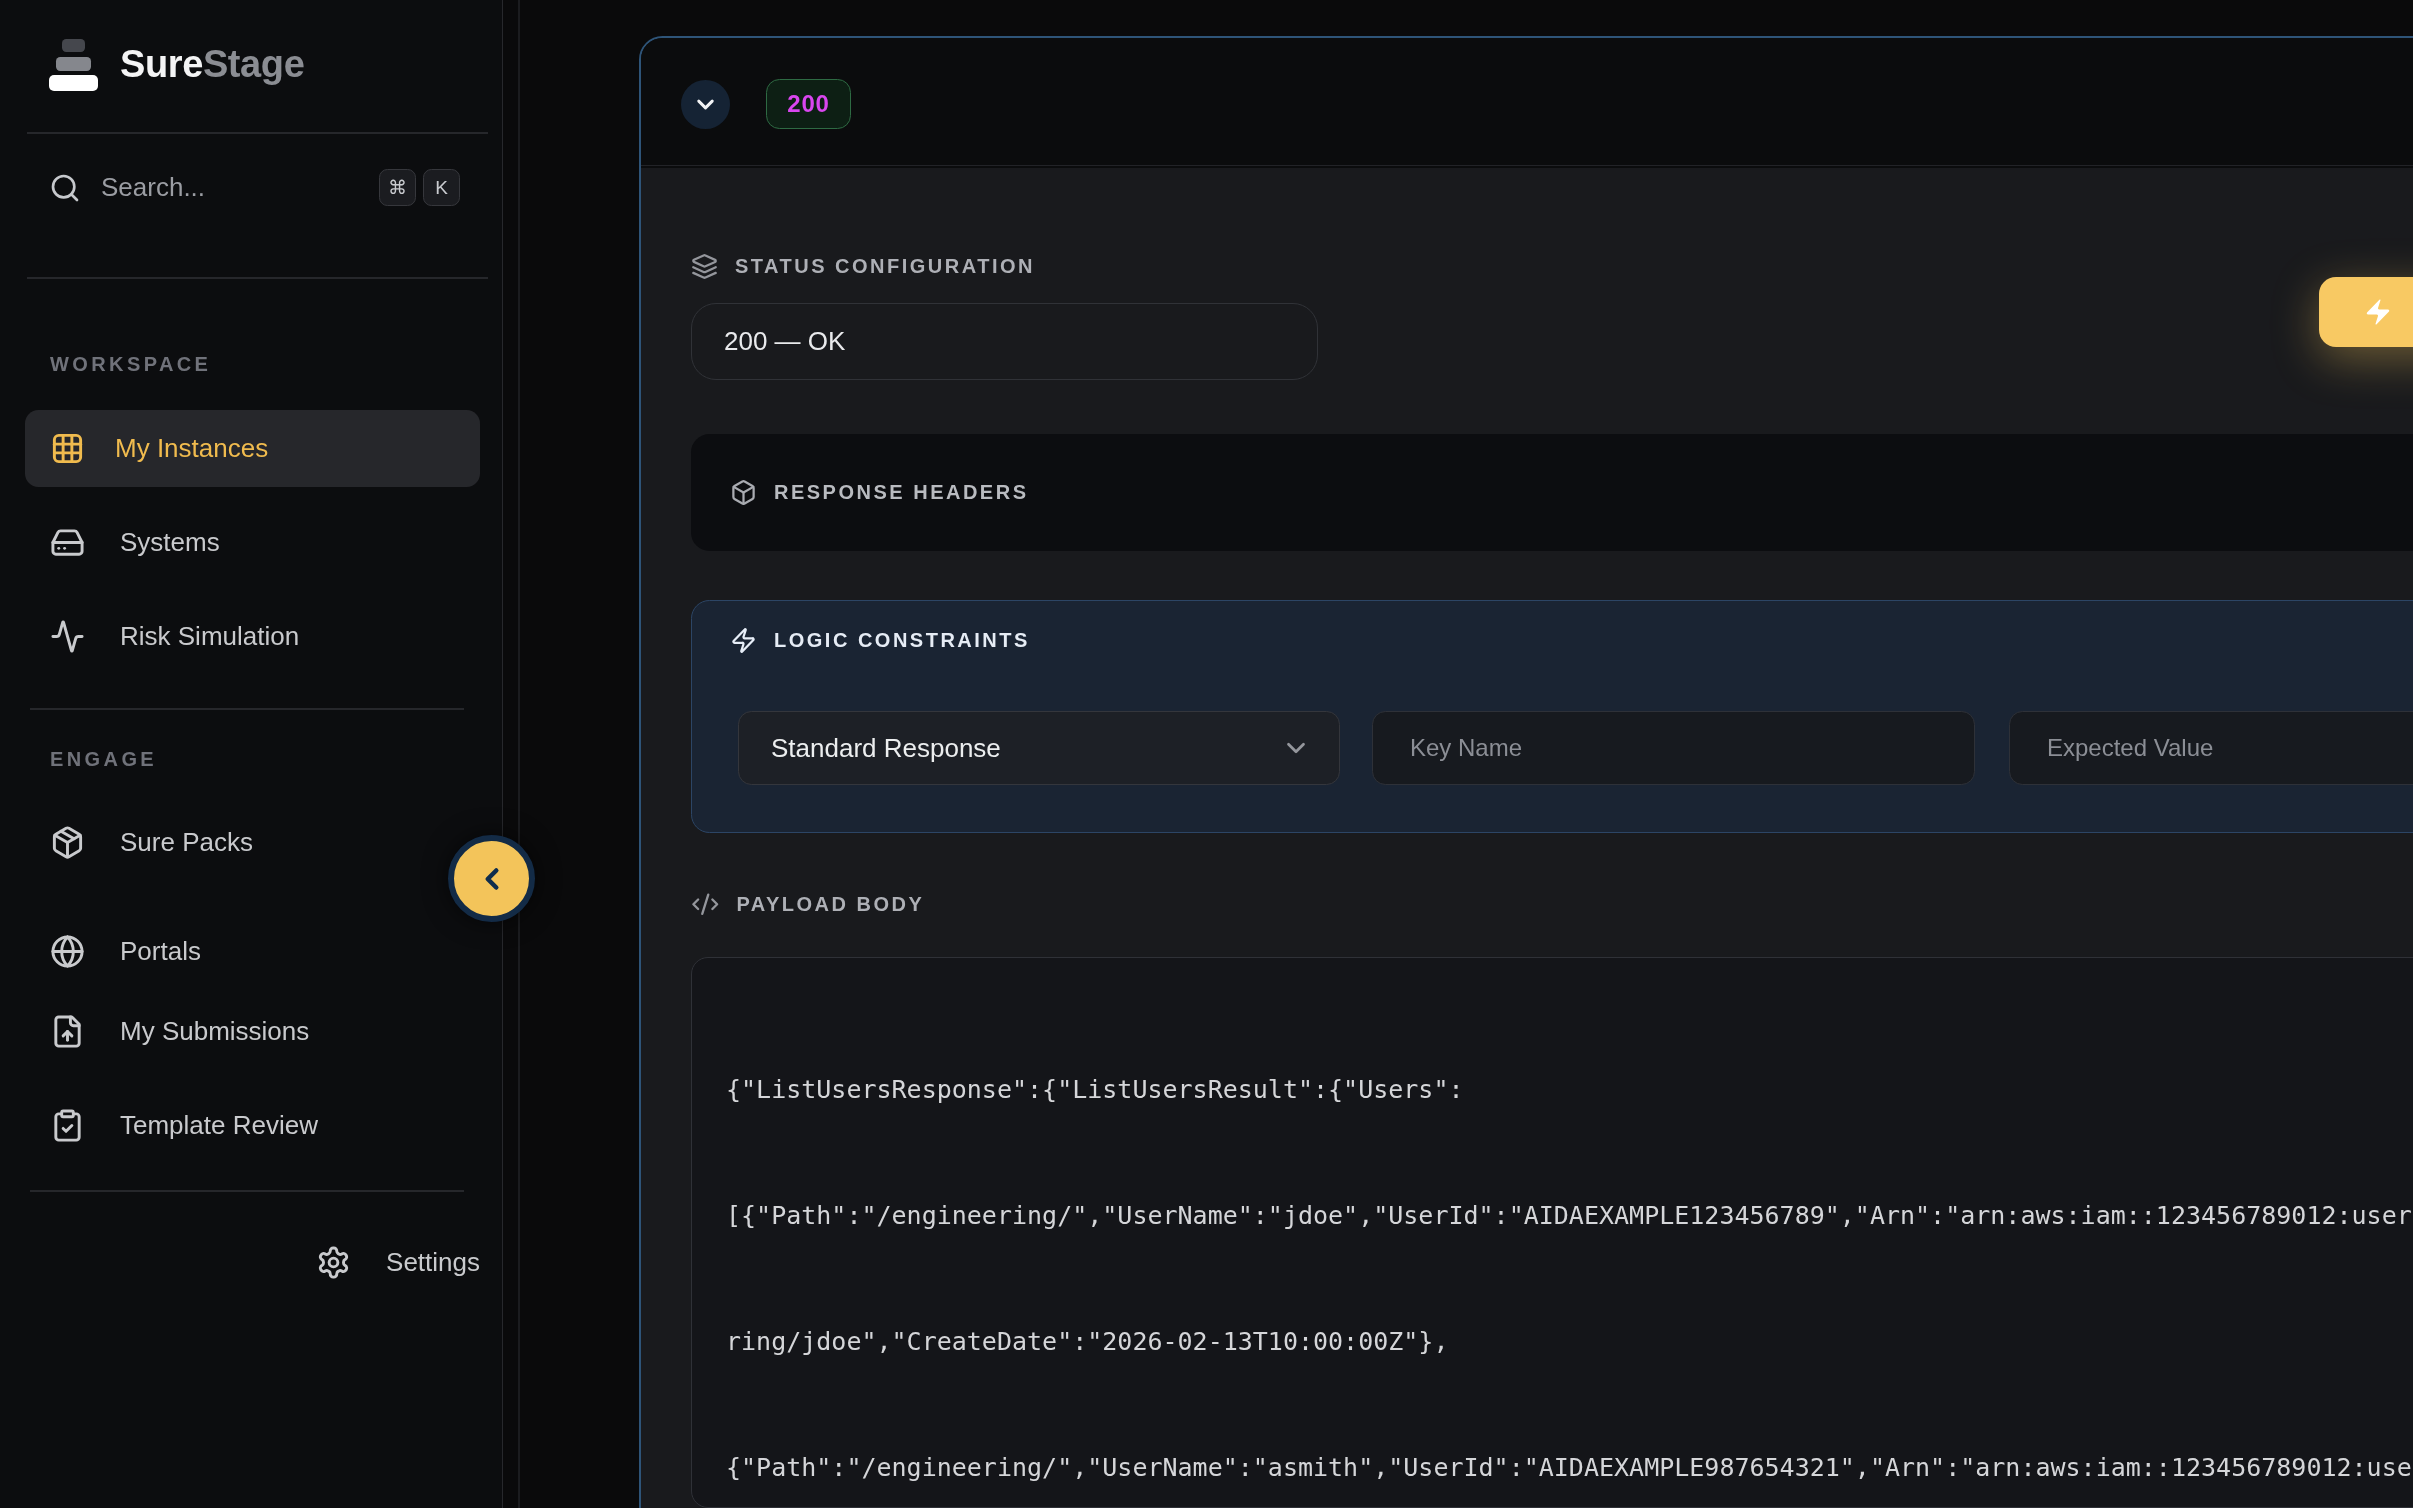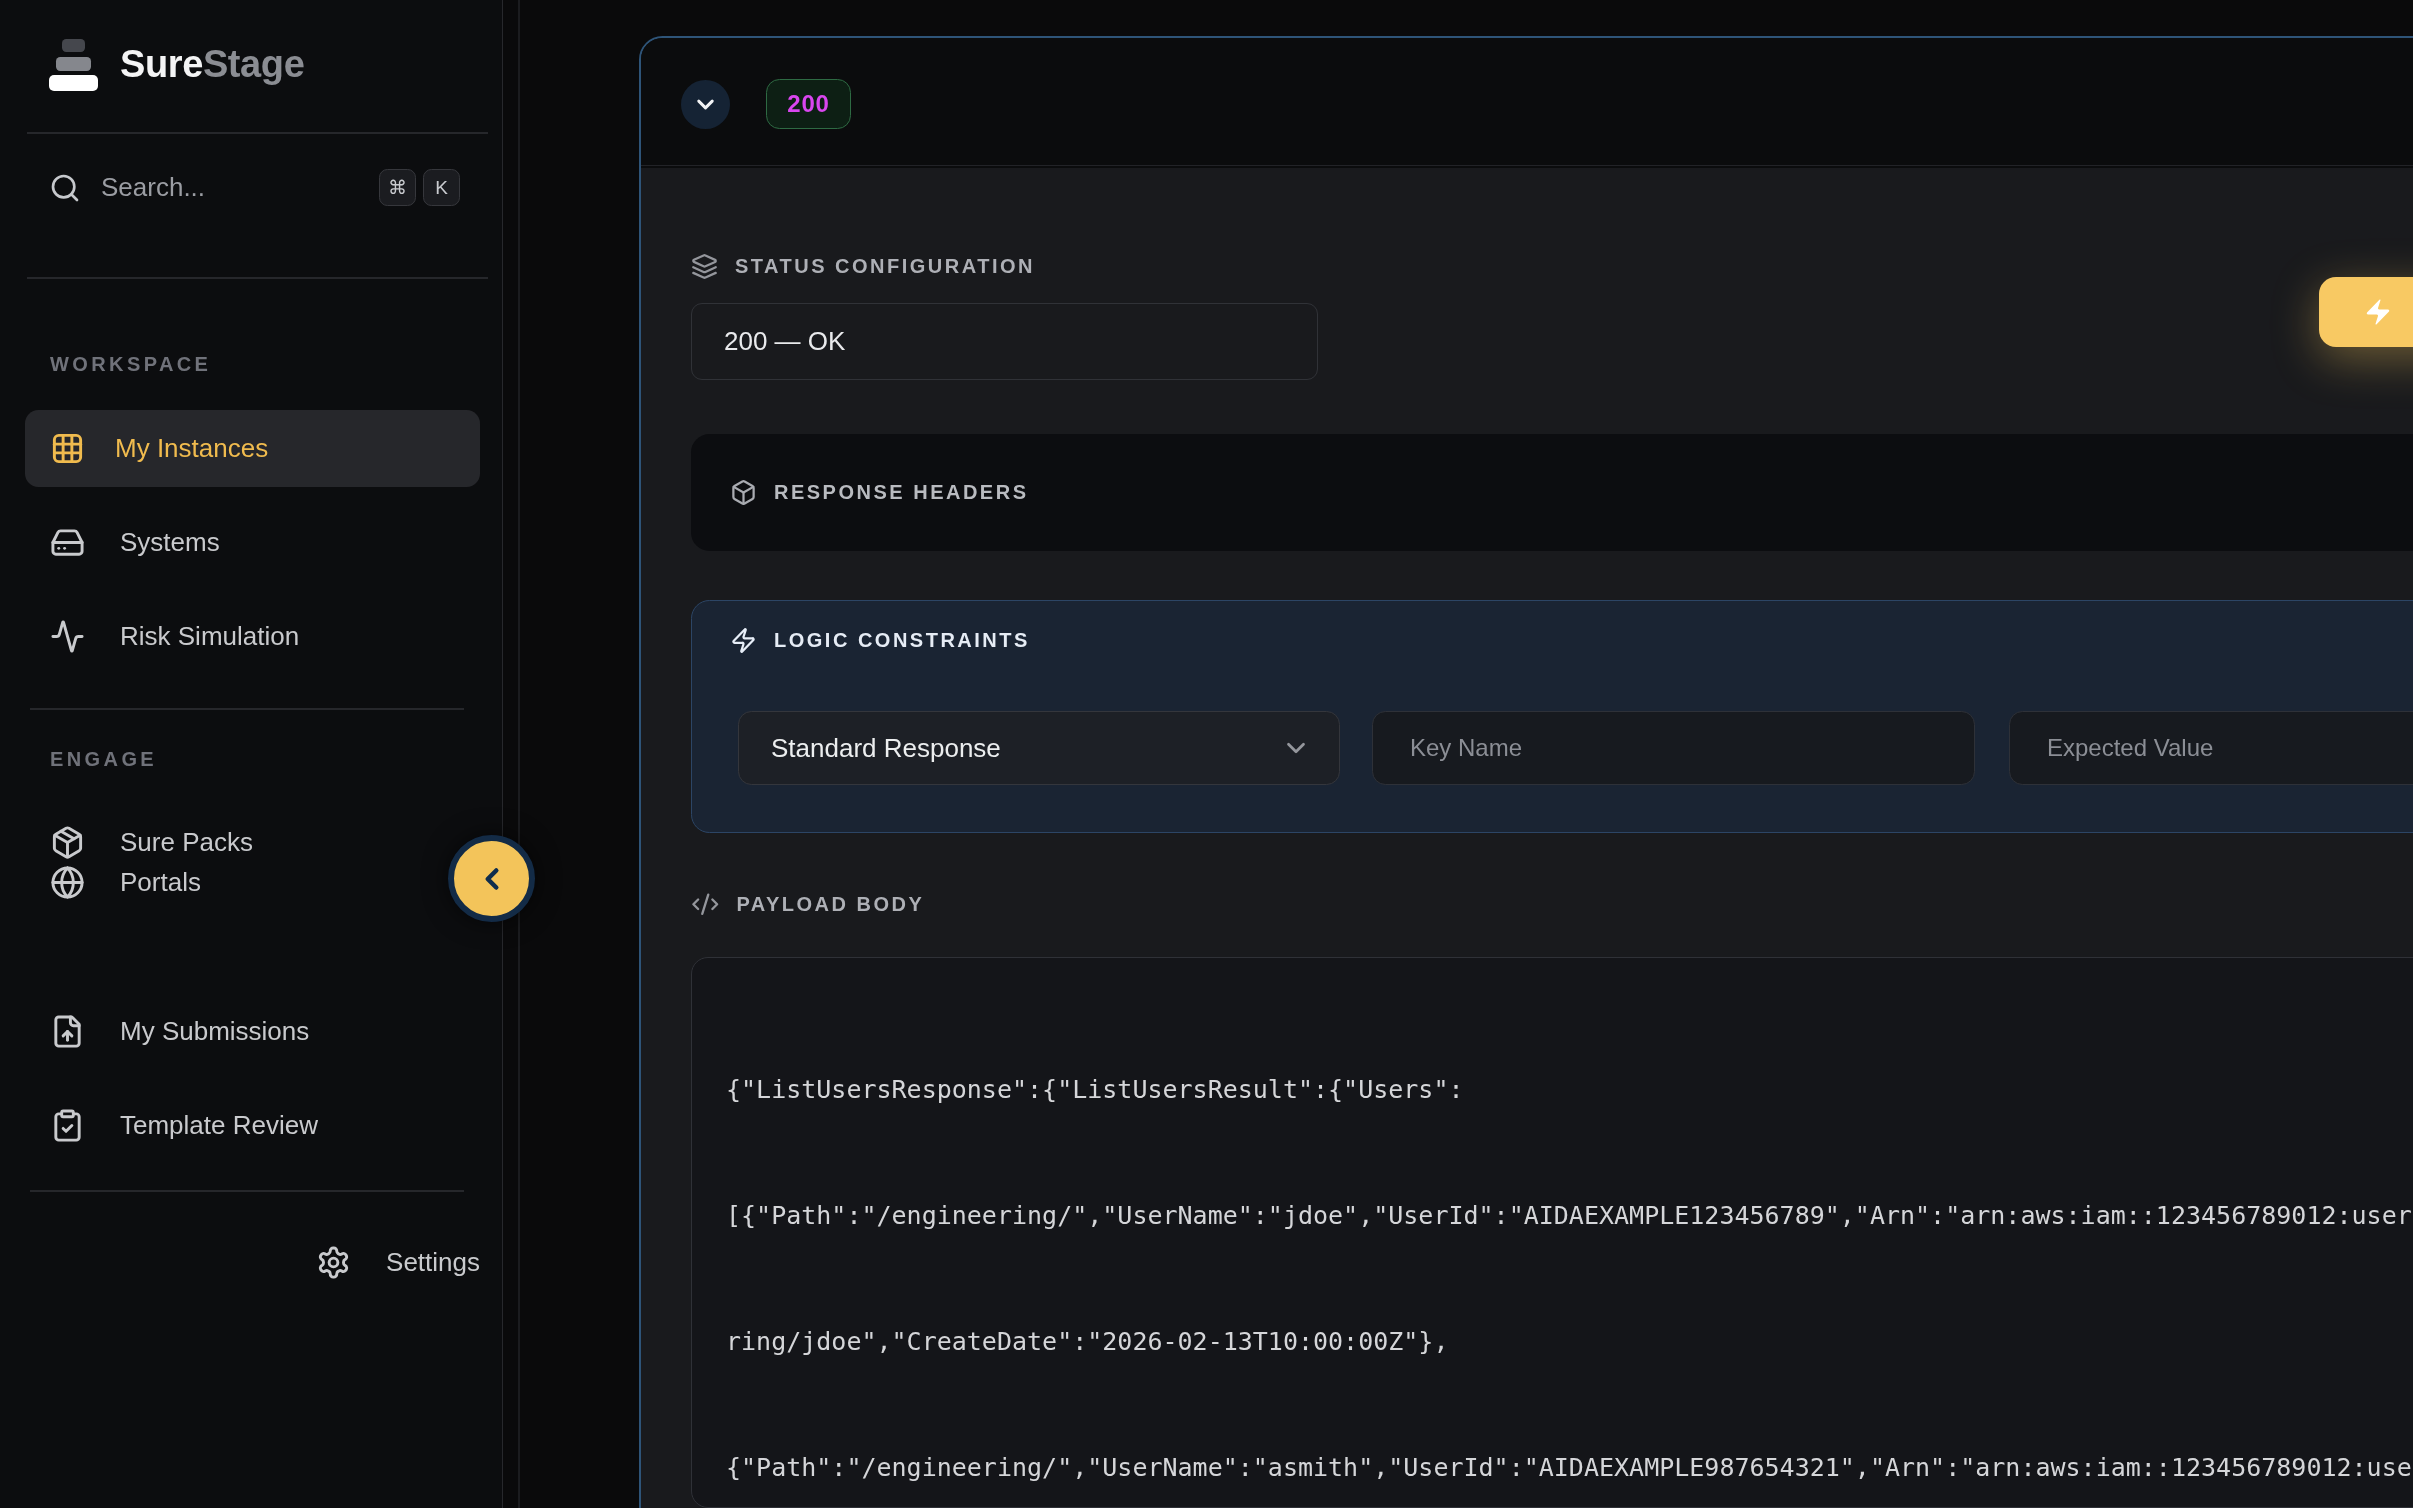--- a/index.html
+++ b/index.html
@@ -67,21 +67,21 @@
     position:absolute; left:125px; top:41px; width:85px; height:50px; border-radius:13.4px;
     background:#0d1f14; border:1.7px solid #2e6a43; display:flex; align-items:center; justify-content:center;
     color:#d946ef; font-size:24px; font-weight:bold; letter-spacing:0.8px;
   }
   .panel-body { position:absolute; left:0; top:130px; width:100%; height:1546px; background:#191a1d; }
 
   .sec-title { position:absolute; display:flex; align-items:center; gap:17px; color:#aeb0b6; font-size:20px; font-weight:bold; letter-spacing:2.5px; }
   .sec-title .ic { color:#94969c; }
 
   .select-box {
-    position:absolute; border:1.7px solid #303237; border-radius:11px; background:transparent;
+    position:absolute; border:1.7px solid #303237; border-radius:25px; background:transparent;
     display:flex; align-items:center; padding:0 32px; color:#e9eaec; font-size:26px; cursor:pointer;
   }
 
   .inject-btn {
     position:absolute; left:1678px; top:109px; width:352px; height:70px; border-radius:17px;
     background:#f8c963; display:flex; align-items:center; padding-left:44px; gap:20px; cursor:pointer;
     box-shadow:0 11.7px 46px rgba(244,196,92,.38);
     color:#27292d; font-size:22.6px; font-weight:800; letter-spacing:1.7px;
   }
 
@@ -200,21 +200,21 @@
         <svg width="35" height="35" viewBox="0 0 24 24" fill="none" stroke="currentColor" stroke-width="2" stroke-linecap="round" stroke-linejoin="round">
             <path d="m7.5 4.27 9 5.15"></path>
             <path d="M21 8a2 2 0 0 0-1-1.73l-7-4a2 2 0 0 0-2 0l-7 4A2 2 0 0 0 3 8v8a2 2 0 0 0 1 1.73l7 4a2 2 0 0 0 2 0l7-4A2 2 0 0 0 21 16Z"></path>
             <path d="m3.3 7 8.7 5 8.7-5"></path>
             <path d="M12 22V12"></path>
           </svg>
       </span>
       <span>Sure Packs</span>
     </div>
 
-    <div class="nav-item" style="top:844px;">
+    <div class="nav-item" style="top:913px;">
       <span class="ic">
         <svg width="35" height="35" viewBox="0 0 24 24" fill="none" stroke="currentColor" stroke-width="2" stroke-linecap="round" stroke-linejoin="round">
             <circle cx="12" cy="12" r="10"></circle>
             <path d="M12 2a14.5 14.5 0 0 0 0 20 14.5 14.5 0 0 0 0-20"></path>
             <path d="M2 12h20"></path>
           </svg>
       </span>
       <span>Portals</span>
     </div>
 

